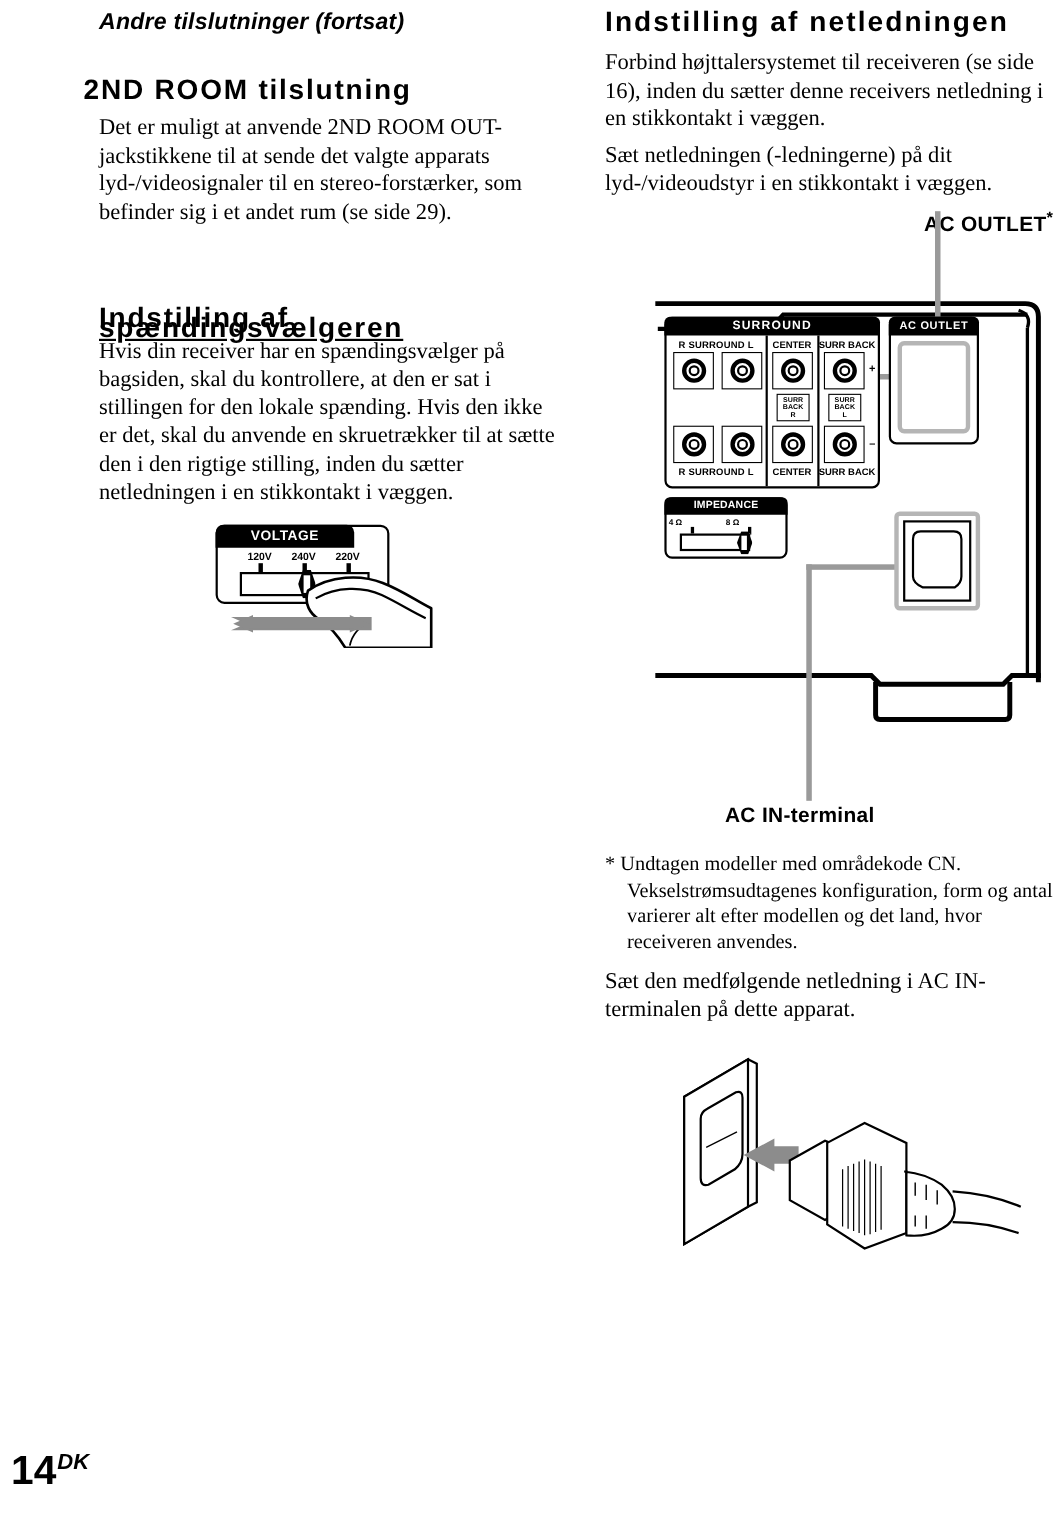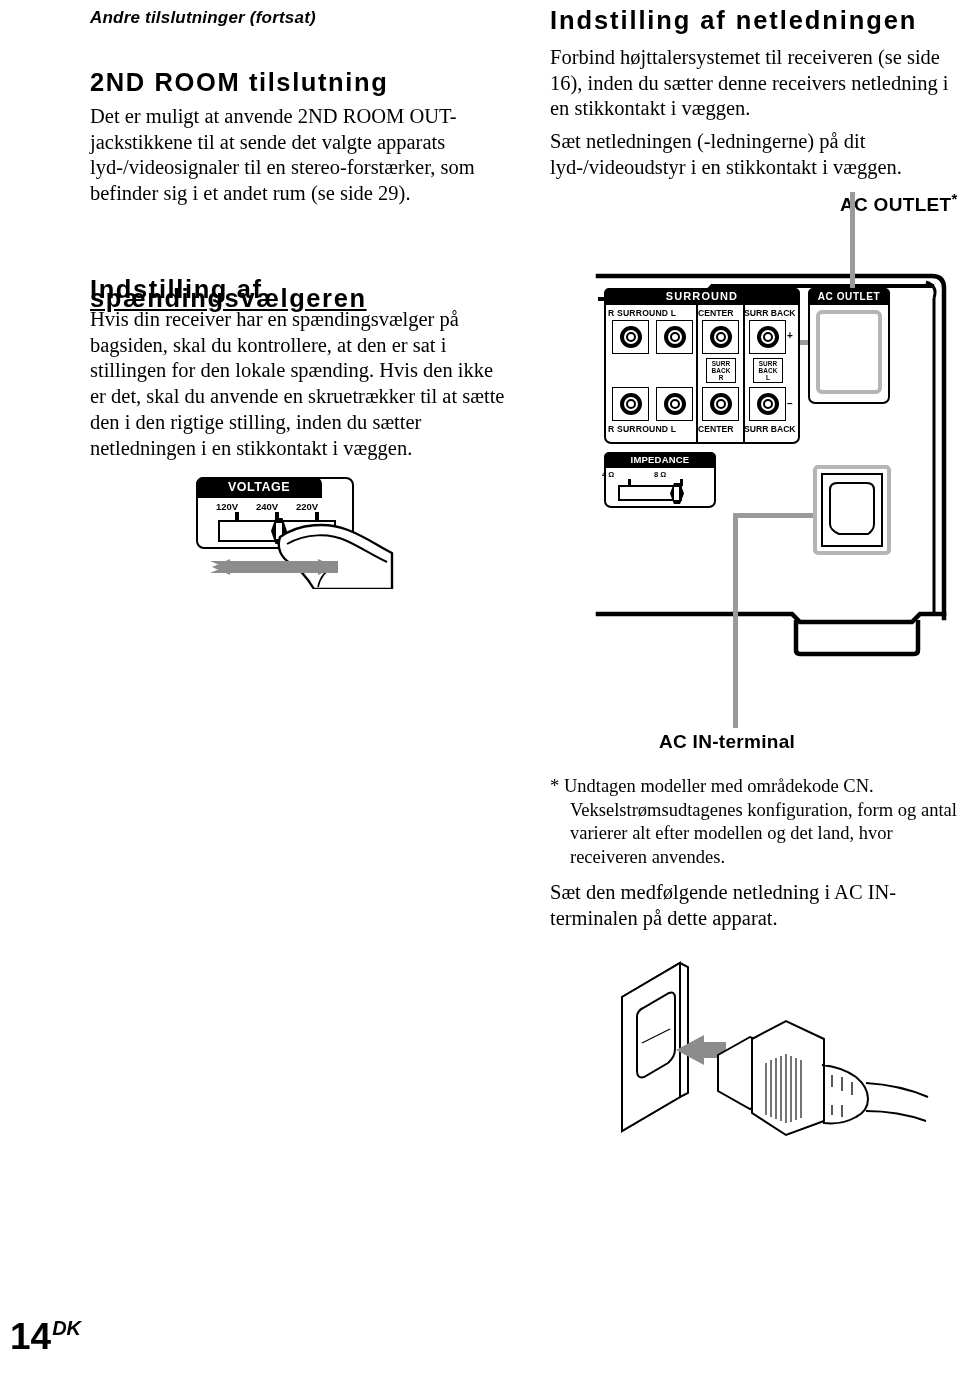--- a/index.html
+++ b/index.html
@@ -5,21 +5,21 @@
   html,body{margin:0;padding:0;background:#ffffff;}
   body{width:960px;height:1375px;position:relative;overflow:hidden;
        font-family:"Liberation Serif", serif; color:#000;}
 
   .abs{position:absolute;}
 
   
   .run-head{
     font-family:"Liberation Sans", sans-serif;
     font-weight:bold; font-style:italic;
-    font-size:17px; letter-spacing:.2px;
+    font-size:21px; letter-spacing:.2px;
   }
   .h1{
     font-family:"Liberation Sans", sans-serif;
     font-weight:bold; font-size:25.5px; letter-spacing:1.6px;
     line-height:1.16;
   }
   .h1.right{letter-spacing:1.9px;}
   .body-t{
     font-family:"Liberation Serif", serif;
     font-size:20.5px; line-height:1.255;
@@ -50,21 +50,21 @@
     box-sizing:border-box;
   }
   .hdr-bar{
     background:#000;color:#fff;
     font-family:"Liberation Sans", sans-serif;
     font-weight:bold;text-align:center;
     box-sizing:border-box;
   }
   .tlabel{
     font-family:"Liberation Sans", sans-serif;
-    font-weight:bold;color:#000;
+    font-weight:bold;text-align:center;color:#000;
     white-space:nowrap;
   }
   .term{
     box-sizing:border-box;border:1.8px solid #000;background:#fff;
     display:flex;align-items:center;justify-content:center;
   }
   .term i{
     display:block;border-radius:50%;border:4.5px solid #000;
     width:22px;height:22px;box-sizing:border-box;
     display:flex;align-items:center;justify-content:center;
@@ -78,21 +78,21 @@
     display:flex;flex-direction:column;align-items:center;justify-content:center;
     letter-spacing:.1px;
   }
   .vdiv{background:#000;}
 </style>
 </head>
 <body>
 
 <div class="abs run-head" style="left:90px;top:8px;">Andre tilslutninger (fortsat)</div>
 
-<div class="abs h1" style="left:90px;top:68px;">2ND ROOM tilslutning</div>
+<div class="abs h1" style="left:76px;top:68px;">2ND ROOM tilslutning</div>
 
 <div class="abs body-t" style="left:90px;top:104px;width:420px;">Det er muligt at anvende 2ND ROOM OUT-jackstikkene til at sende det valgte apparats lyd-/videosignaler til en stereo-forstærker, som befinder sig i et andet rum (se side 29).</div>
 
 <div class="abs h1" style="left:90px;top:240px;margin-top:35px;">Indstilling af</div>
 <div class="abs h1" style="left:90px;top:284px;text-decoration:underline;">spændingsvælgeren</div>
 
 <div class="abs body-t" style="left:90px;top:307px;width:420px;">Hvis din receiver har en spændingsvælger på bagsiden, skal du kontrollere, at den er sat i stillingen for den lokale spænding. Hvis den ikke er det, skal du anvende en skruetrækker til at sætte den i den rigtige stilling, inden du sætter netledningen i en stikkontakt i væggen.</div>
 
 <div class="abs" style="left:196px;top:477px;width:180px;height:110px;">
 

